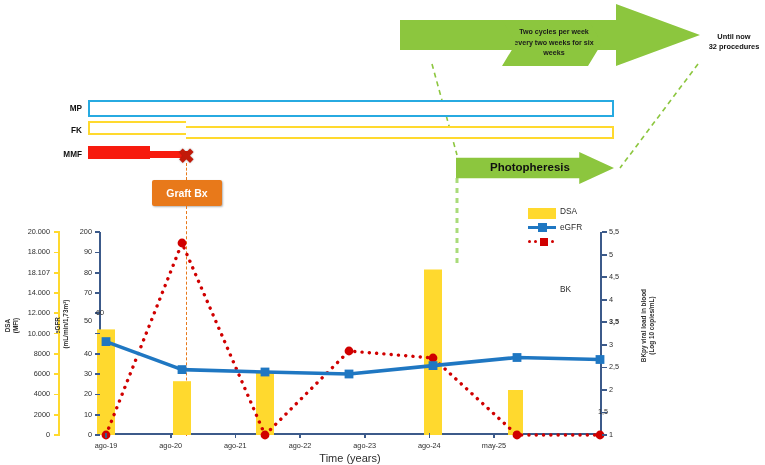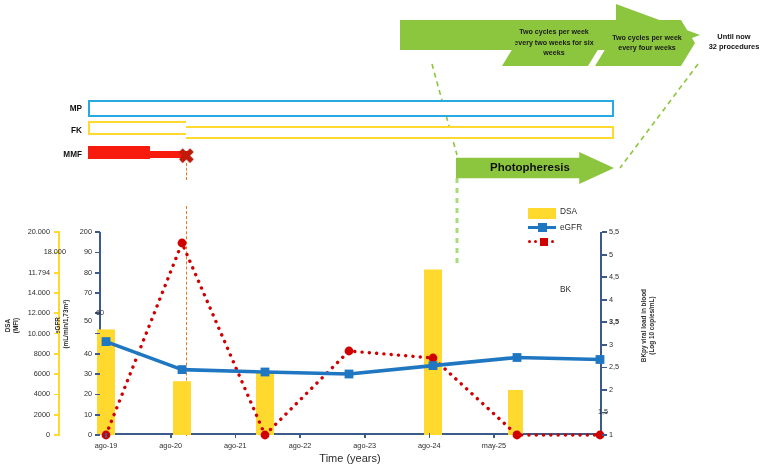--- a/index.html
+++ b/index.html
@@ -99,23 +99,20 @@
 
 <div id="stage">
 
   <div class="bigarrow" style="left:400px;top:4px;width:300px;height:62px;"></div>
 
 
   <div class="chev" style="left:502px;top:20px;width:100px;height:46px;">
     <span>Two cycles per week every two weeks for six weeks</span>
   </div>
 
-  <div class="chev" style="left:595px;top:20px;width:100px;height:46px;">
-    <span>Two cycles per week every four weeks</span>
-  </div>
 
   <div class="untilnow" style="left:705px;top:32px;width:58px;">
     <div>Until now</div>
     <div>32 procedures</div>
   </div>
 
   <svg class="gdash" style="left:395px;top:62px;width:80px;height:95px;">
     <line x1="37" y1="2" x2="62" y2="93" stroke="#8CC63E" stroke-width="1.6" stroke-dasharray="5,4"></line>
   </svg>
   <svg class="gdash" style="left:600px;top:62px;width:110px;height:110px;">
@@ -131,20 +128,23 @@
   <div class="medlabel" style="left:40px;top:126px;width:42px;">FK</div>
   <div class="bar-fk-a" style="left:88px;top:121px;width:98px;height:14px;"></div>
   <div class="bar-fk-b" style="left:186px;top:126px;width:428px;height:13px;"></div>
 
   <div class="medlabel" style="left:36px;top:150px;width:46px;">MMF</div>
   <div class="bar-mmf-a" style="left:88px;top:146px;width:62px;height:13px;"></div>
   <div class="bar-mmf-b" style="left:150px;top:151px;width:40px;height:7px;"></div>
   <div class="xmark" style="left:178px;top:146px;">✖</div>
 
   <div class="graft-dash" style="left:186px;top:163px;height:17px;"></div>
+  <div class="graftbx" style="left:152px;top:180px;width:70px;height:26px;">
+    <span>Graft Bx</span>
+  </div>
   <div class="graft-dash" style="left:186px;top:206px;height:230px;"></div>
 
   <div class="photo" style="left:456px;top:152px;width:158px;height:32px;"></div>
   <div class="photo-label" style="left:490px;top:161px;">Photopheresis</div>
 
   <div class="legend" style="left:528px;top:205px;width:90px;height:44px;">
     <div class="lg-swatch-dsa" style="left:0px;top:3px;width:28px;height:11px;"></div>
     <div class="lg-row" style="left:32px;top:1px;">DSA</div>
 
     <div class="lg-line-egfr" style="left:0px;top:21px;width:28px;height:3px;"></div>
@@ -217,23 +217,23 @@
       <div class="tlabel" style="left: 4px; top: 369.1px; width: 46px;">6000</div>
       <div class="tick-y" style="left: 54px; top: 353px; width: 6px; height: 1.8px;"></div>
       <div class="tlabel" style="left: 4px; top: 348.8px; width: 46px;">8000</div>
       <div class="tick-y" style="left: 54px; top: 332.7px; width: 6px; height: 1.8px;"></div>
       <div class="tlabel" style="left: 4px; top: 328.5px; width: 46px;">10.000</div>
       <div class="tick-y" style="left: 54px; top: 312.4px; width: 6px; height: 1.8px;"></div>
       <div class="tlabel" style="left: 4px; top: 308.2px; width: 46px;">12.000</div>
       <div class="tick-y" style="left: 54px; top: 292.1px; width: 6px; height: 1.8px;"></div>
       <div class="tlabel" style="left: 4px; top: 287.9px; width: 46px;">14.000</div>
       <div class="tick-y" style="left: 54px; top: 271.8px; width: 6px; height: 1.8px;"></div>
-      <div class="tlabel" style="left: 4px; top: 267.6px; width: 46px;">11.794</div>
+      <div class="tlabel" style="left: 4px; top: 267.6px; width: 46px;">18.107</div>
       <div class="tick-y" style="left: 54px; top: 251.5px; width: 6px; height: 1.8px;"></div>
-      <div class="tlabel" style="left: 20px; top: 247.3px; width: 46px;">18.000</div>
+      <div class="tlabel" style="left: 4px; top: 247.3px; width: 46px;">18.000</div>
       <div class="tick-y" style="left: 54px; top: 231.2px; width: 6px; height: 1.8px;"></div>
       <div class="tlabel" style="left: 4px; top: 227px; width: 46px;">20.000</div>
       <div class="tick" style="left: 95px; top: 434.2px; width: 5px; height: 1.8px;"></div>
       <div class="tlabel" style="left: 68px; top: 430px; width: 24px;">0</div>
       <div class="tick" style="left: 95px; top: 413.9px; width: 5px; height: 1.8px;"></div>
       <div class="tlabel" style="left: 68px; top: 409.7px; width: 24px;">10</div>
       <div class="tick" style="left: 95px; top: 393.6px; width: 5px; height: 1.8px;"></div>
       <div class="tlabel" style="left: 68px; top: 389.4px; width: 24px;">20</div>
       <div class="tick" style="left: 95px; top: 373.3px; width: 5px; height: 1.8px;"></div>
       <div class="tlabel" style="left: 68px; top: 369.1px; width: 24px;">30</div>

